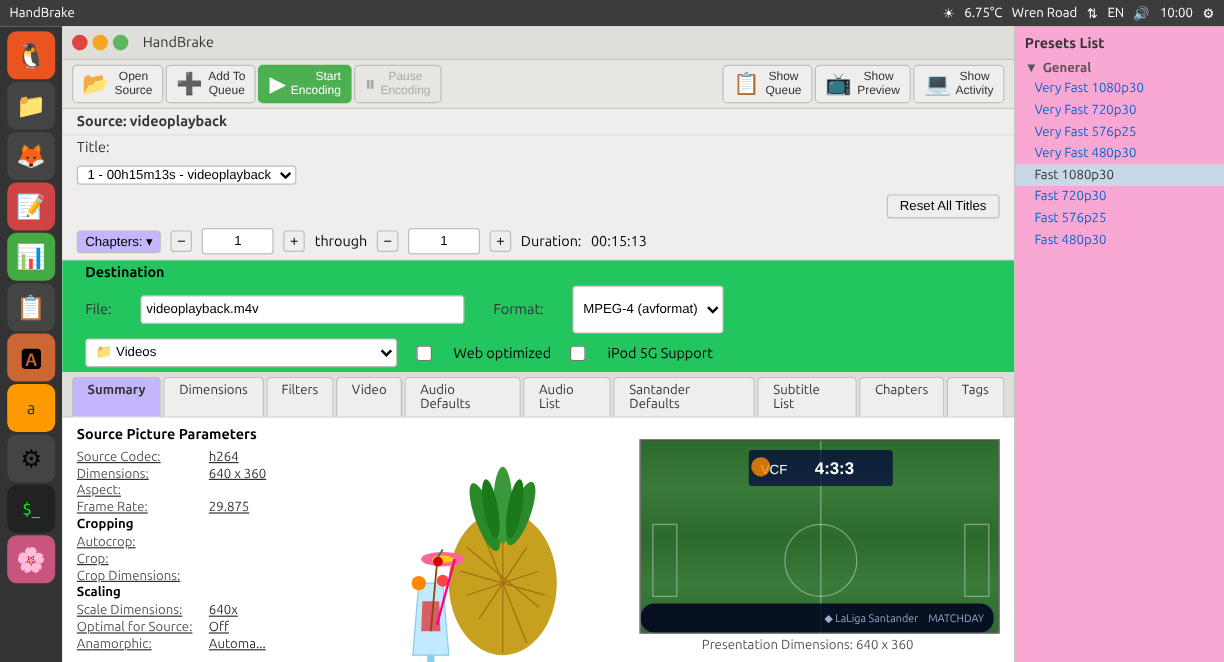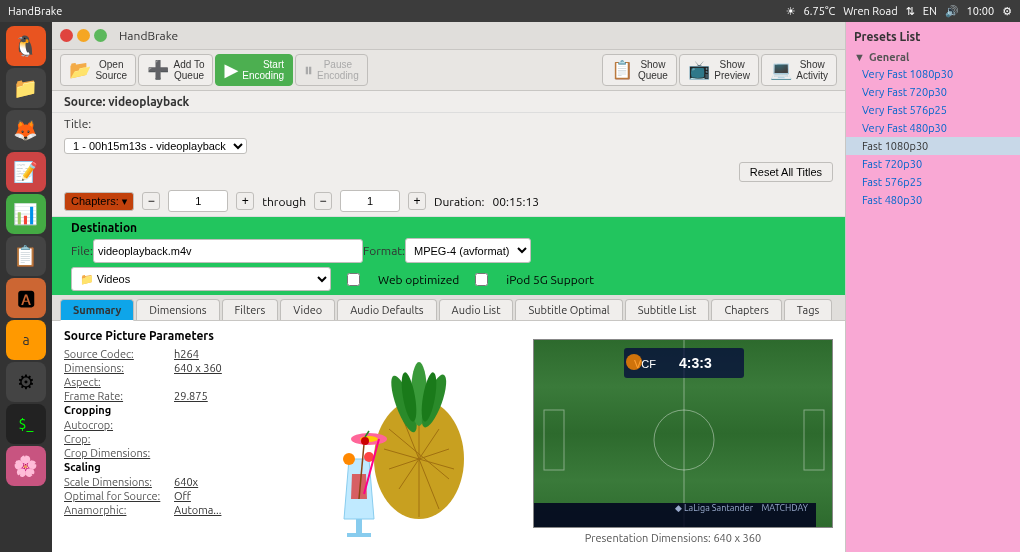--- a/index.html
+++ b/index.html
@@ -145,21 +145,21 @@
       align-items: center;
       padding: 4px 12px;
       gap: 8px;
       background: #f0eeec;
       border-bottom: 1px solid #ddd;
     }
     .chapters-dropdown {
       padding: 2px 6px;
       border: 1px solid #c0bebb;
       border-radius: 3px;
-      background: #c2410c;
+      background: #c4b5fd;
       font-size: 11px;
       cursor: pointer;
     }
     .chapter-input {
       width: 60px;
       height: 22px;
       border: 1px solid #c0bebb;
       border-radius: 3px;
       text-align: center;
       font-size: 11px;
@@ -174,33 +174,33 @@
       font-size: 12px;
       display: flex; align-items: center; justify-content: center;
     }
 
     
     .destination-section {
       padding: 4px 19px;
       background: #22c55e;
     }
     .dest-label { font-weight: bold; font-size: 12px; margin-bottom: 4px; }
-    .dest-row { display: flex; align-items: center; gap: 0; margin-bottom: 4px; }
+    .dest-row { display: flex; align-items: center; gap: 24px; margin-bottom: 4px; }
     .dest-row label { font-size: 12px; color: #333; }
     .file-input {
       width: 270px;
       height: 24px;
       border: 1px solid #c0bebb;
       border-radius: 3px;
       padding: 0 4px;
       font-size: 11px;
       background: white;
     }
     .format-select {
-      height: 25px;
+      height: 40px;
       border: 1px solid #c0bebb;
       border-radius: 3px;
       background: white;
       font-size: 11px;
       padding: 0 4px;
     }
     .options-row { display: flex; align-items: center; gap: 16px; }
     .checkbox-label { display: flex; align-items: center; gap: 18px; font-size: 12px; cursor: pointer; }
     .folder-select {
       width: 260px;
@@ -224,21 +224,21 @@
       padding: 4px 12px;
       border: 1px solid #c0bebb;
       border-bottom: none;
       border-radius: 4px 4px 0 0;
       background: #f0eeec;
       cursor: pointer;
       font-size: 11px;
       color: #333;
     }
     .tab.active {
-      background: #0ea5e9;
+      background: #c4b5fd;
       border-bottom: 1px solid white;
       margin-bottom: -1px;
       font-weight: bold;
     }
 
     
     .tab-content {
       flex: 1;
       background: white;
       padding: 8px 12px;
@@ -275,28 +275,30 @@
       border: 1px solid #888;
       position: relative;
       overflow: hidden;
       margin-left: 20px;
       margin-top: 10px;
     }
     .matchday-bar {
       position: absolute;
       bottom: 0;
       left: 0;
-      right: 16px;
+      right: 4px;
       height: 24px;
       background: rgba(0,0,30,0.85);
       display: flex;
+      align-items: center;
       justify-content: flex-end;
       padding: 0 8px;
       color: #aaa;
       font-size: 9px;
+      border-radius: 11px;
     }
     .pres-dims {
       font-size: 11px;
       color: #555;
       margin-top: 4px;
       text-align: center;
     }
 
     
     .presets-panel {
@@ -469,21 +471,21 @@
       </div>
     </div>
 
     <div class="tabs-bar">
       <div class="tab active">Summary</div>
       <div class="tab">Dimensions</div>
       <div class="tab">Filters</div>
       <div class="tab">Video</div>
       <div class="tab">Audio Defaults</div>
       <div class="tab">Audio List</div>
-      <div class="tab">Subtitle Optimal</div>
+      <div class="tab">Santander Defaults</div>
       <div class="tab">Subtitle List</div>
       <div class="tab">Chapters</div>
       <div class="tab">Tags</div>
     </div>
 
     <div class="tab-content">
 
       <div class="params-col">
         <div class="params-title">Source Picture Parameters</div>
 

